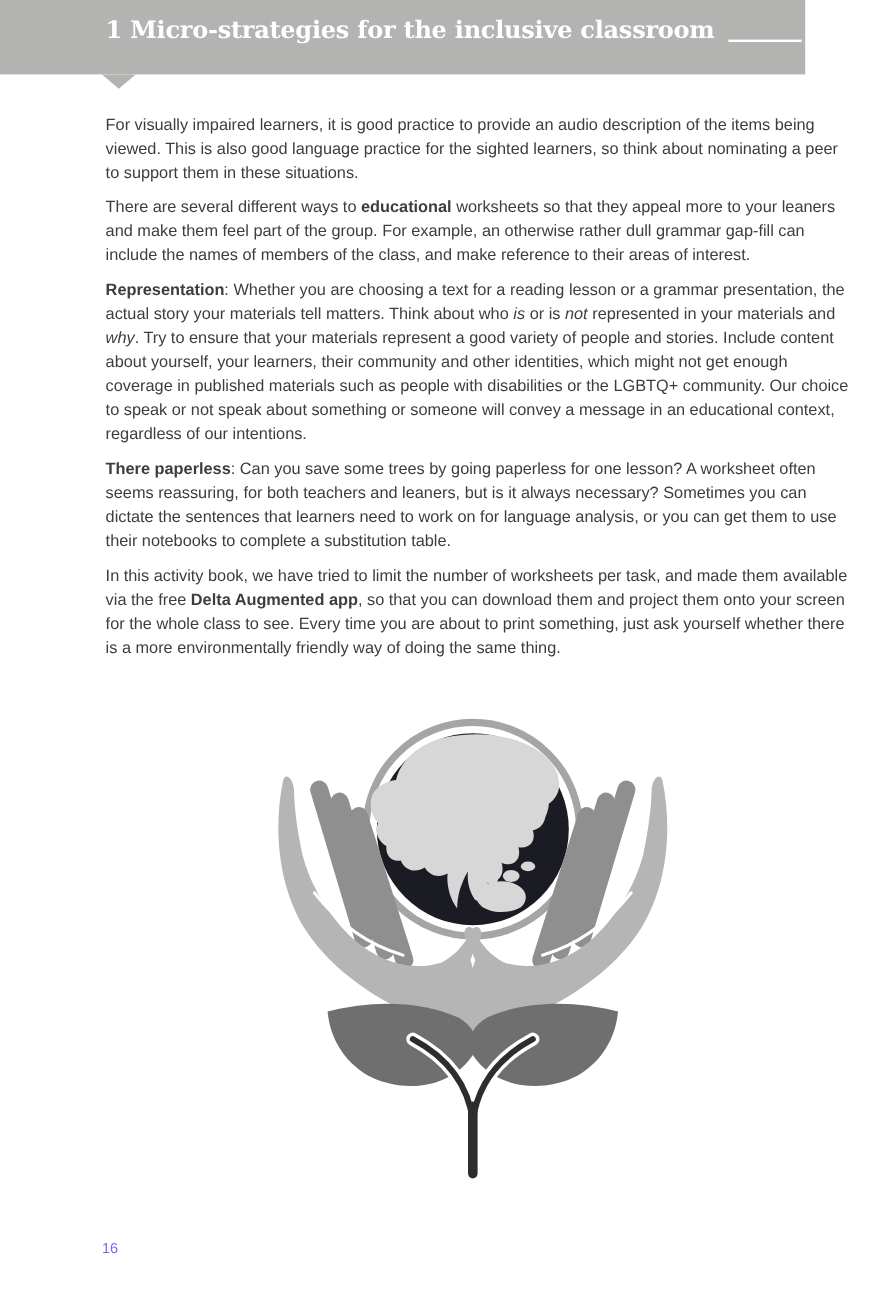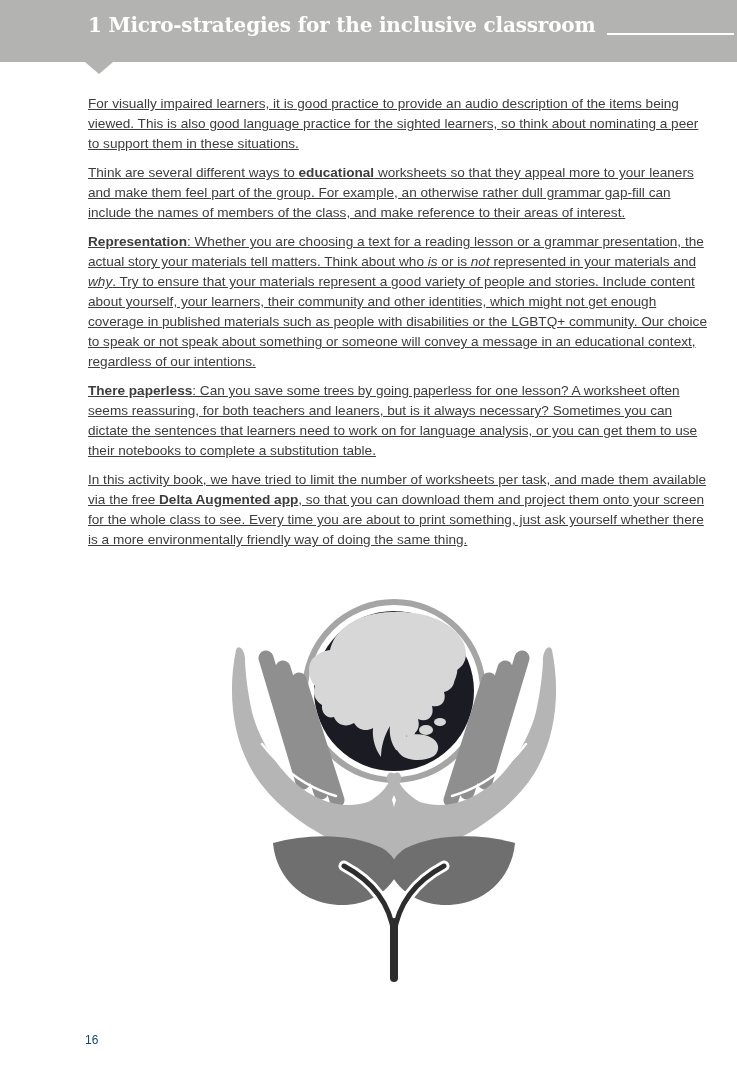--- a/index.html
+++ b/index.html
@@ -1,18 +1,18 @@
 <!DOCTYPE html>
 <html><head>
 <meta charset="utf-8">
 <style>
   html,body{margin:0;padding:0;}
   .page{position:relative;width:737px;height:1080px;background:#fff;overflow:hidden;
         font-family:"Liberation Sans", sans-serif;}
-  .band{position:absolute;left:0;top:0;width:737px;height:62px;display:flex;box-sizing:border-box;}
+  .band{position:absolute;left:0;top:0;width:671px;height:62px;display:flex;box-sizing:border-box;}
   .band-title{margin-left:88px;margin-top:13px;font-family:"DejaVu Serif",serif;
               font-weight:bold;font-size:20px;line-height:24px;white-space:nowrap;letter-spacing:-0.2px;}
   .band-rule{flex:1;height:0;margin-left:12px;margin-right:3px;margin-top:33px;border-top:2.5px solid #fff;}
   .band-tail{position:absolute;left:85px;top:62px;width:0;height:0;
              border-left:14px solid transparent;border-right:14px solid transparent;border-top:12px solid #b3b4b1;}
   .content{position:absolute;left:88px;top:94px;width:625px;font-size:13.6px;line-height:20px;}
   .content p{margin:0 0 9px 0;}
   .b{font-weight:bold;}
   .i{font-style:italic;}
   .pagenum{position:absolute;left:85px;top:1033px;font-size:12px;}
@@ -22,23 +22,23 @@
 <body>
 
 <div class="page" style="background-color: rgb(255, 255, 255);">
 
   <div class="band" style="background-color: rgb(179, 180, 177);">
     <span class="band-title" style="color: rgb(255, 255, 255);">1 Micro-strategies for the inclusive classroom</span>
     <span class="band-rule" style="border-top-color: rgb(255, 255, 255);"></span>
   </div>
   <div class="band-tail" style="border-top-color: rgb(179, 180, 177);"></div>
 
-  <div class="content" style="color: rgb(61, 61, 61); text-decoration: underline;">
+  <div class="content" style="color: rgb(61, 61, 61);">
     <p><span>For visually impaired learners, it is good practice to provide an audio description of the items being viewed. This is also good language practice for the sighted learners, so think about nominating a peer to support them in these situations.</span></p>
-    <p><span>Think are several different ways to </span><span class="b">educational</span><span> worksheets so that they appeal more to your leaners and make them feel part of the group. For example, an otherwise rather dull grammar gap-fill can include the names of members of the class, and make reference to their areas of interest.</span></p>
+    <p><span>There are several different ways to </span><span class="b">educational</span><span> worksheets so that they appeal more to your leaners and make them feel part of the group. For example, an otherwise rather dull grammar gap-fill can include the names of members of the class, and make reference to their areas of interest.</span></p>
     <p><span class="b">Representation</span><span>: Whether you are choosing a text for a reading lesson or a grammar presentation, the actual story your materials tell matters. Think about who </span><span class="i">is</span><span> or is </span><span class="i">not</span><span> represented in your materials and </span><span class="i">why</span><span>. Try to ensure that your materials represent a good variety of people and stories. Include content about yourself, your learners, their community and other identities, which might not get enough coverage in published materials such as people with disabilities or the LGBTQ+ community. Our choice to speak or not speak about something or someone will convey a message in an educational context, regardless of our intentions.</span></p>
     <p><span class="b">There paperless</span><span>: Can you save some trees by going paperless for one lesson? A worksheet often seems reassuring, for both teachers and leaners, but is it always necessary? Sometimes you can dictate the sentences that learners need to work on for language analysis, or you can get them to use their notebooks to complete a substitution table.</span></p>
     <p><span>In this activity book, we have tried to limit the number of worksheets per task, and made them available via the free </span><span class="b">Delta Augmented app</span><span>, so that you can download them and project them onto your screen for the whole class to see. Every time you are about to print something, just ask yourself whether there is a more environmentally friendly way of doing the same thing.</span></p>
   </div>
 
   <svg class="illus" width="737" height="440" viewBox="0 580 737 440" xmlns="http://www.w3.org/2000/svg">
 
     <circle cx="394" cy="691" r="89" fill="none" stroke-width="6" stroke="#a5a5a5"></circle>
     <circle cx="394" cy="691" r="80" fill="#1b1b24"></circle>
     <g fill="#d7d7d7">
@@ -92,14 +92,14 @@
       <path stroke-width="11" d="M 394 934 C 398 904 414 882 444 866" stroke="#ffffff"></path>
       <path stroke-width="14" d="M 394 924 L 394 978" stroke="#ffffff"></path>
     </g>
     <g fill="none" stroke-linecap="round">
       <path stroke-width="5" d="M 394 934 C 390 904 374 882 344 866" stroke="#2d2d2d"></path>
       <path stroke-width="5" d="M 394 934 C 398 904 414 882 444 866" stroke="#2d2d2d"></path>
       <path stroke-width="8" d="M 394 922 L 394 978" stroke="#2d2d2d"></path>
     </g>
   </svg>
 
-  <div class="pagenum" style="color: #0c4a6e;">16</div>
+  <div class="pagenum" style="color: #8b5cf6;">16</div>
 </div>
 
 </body></html>

